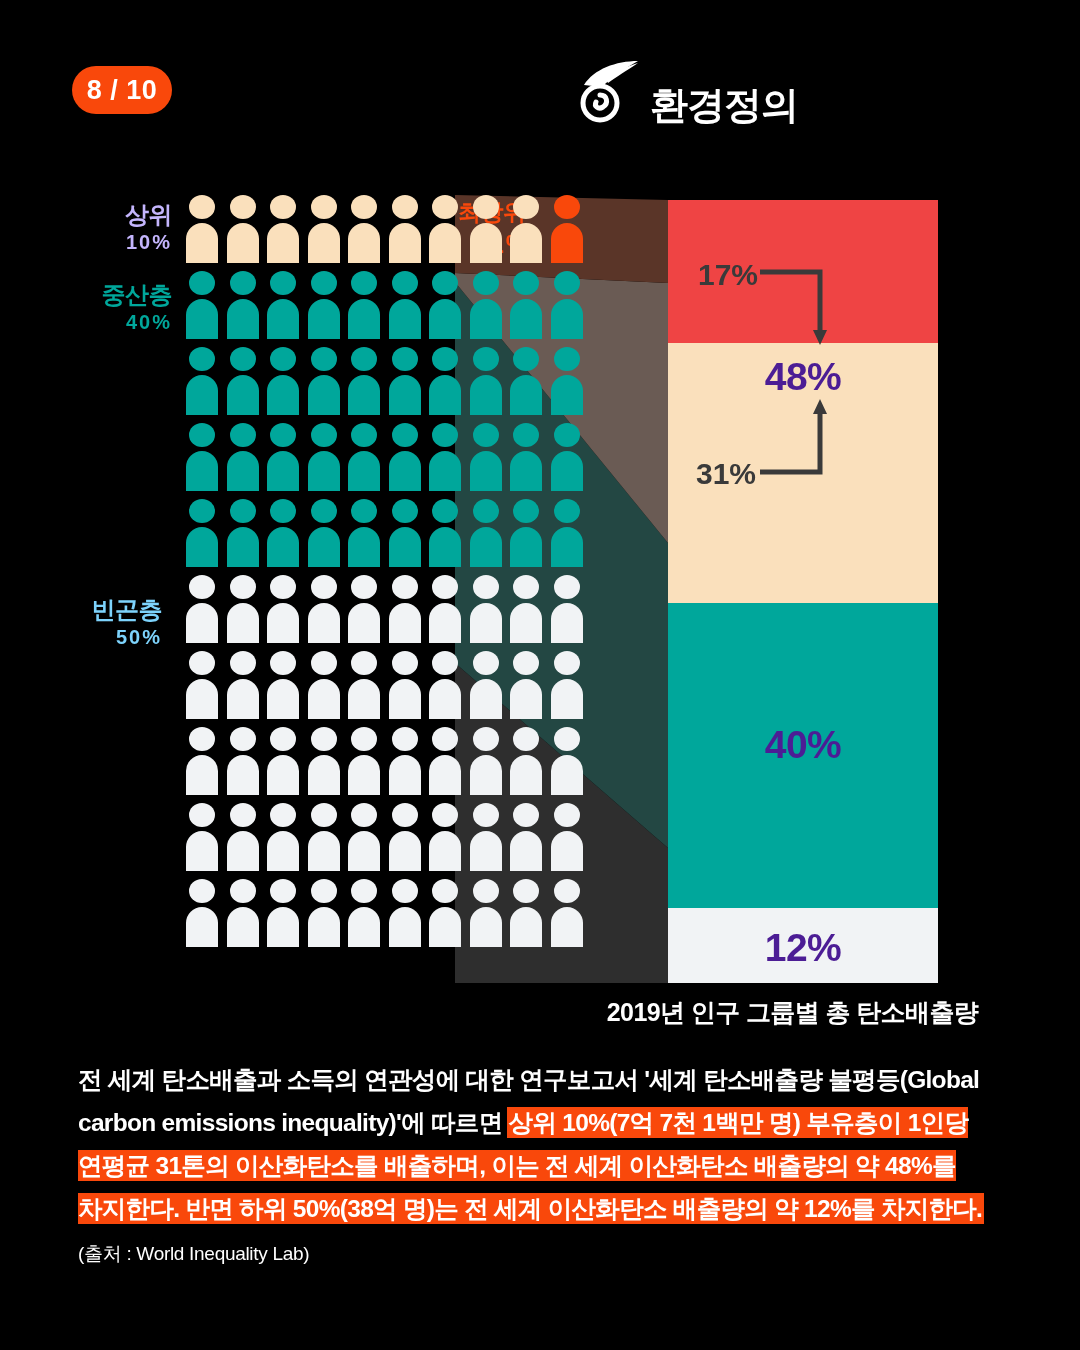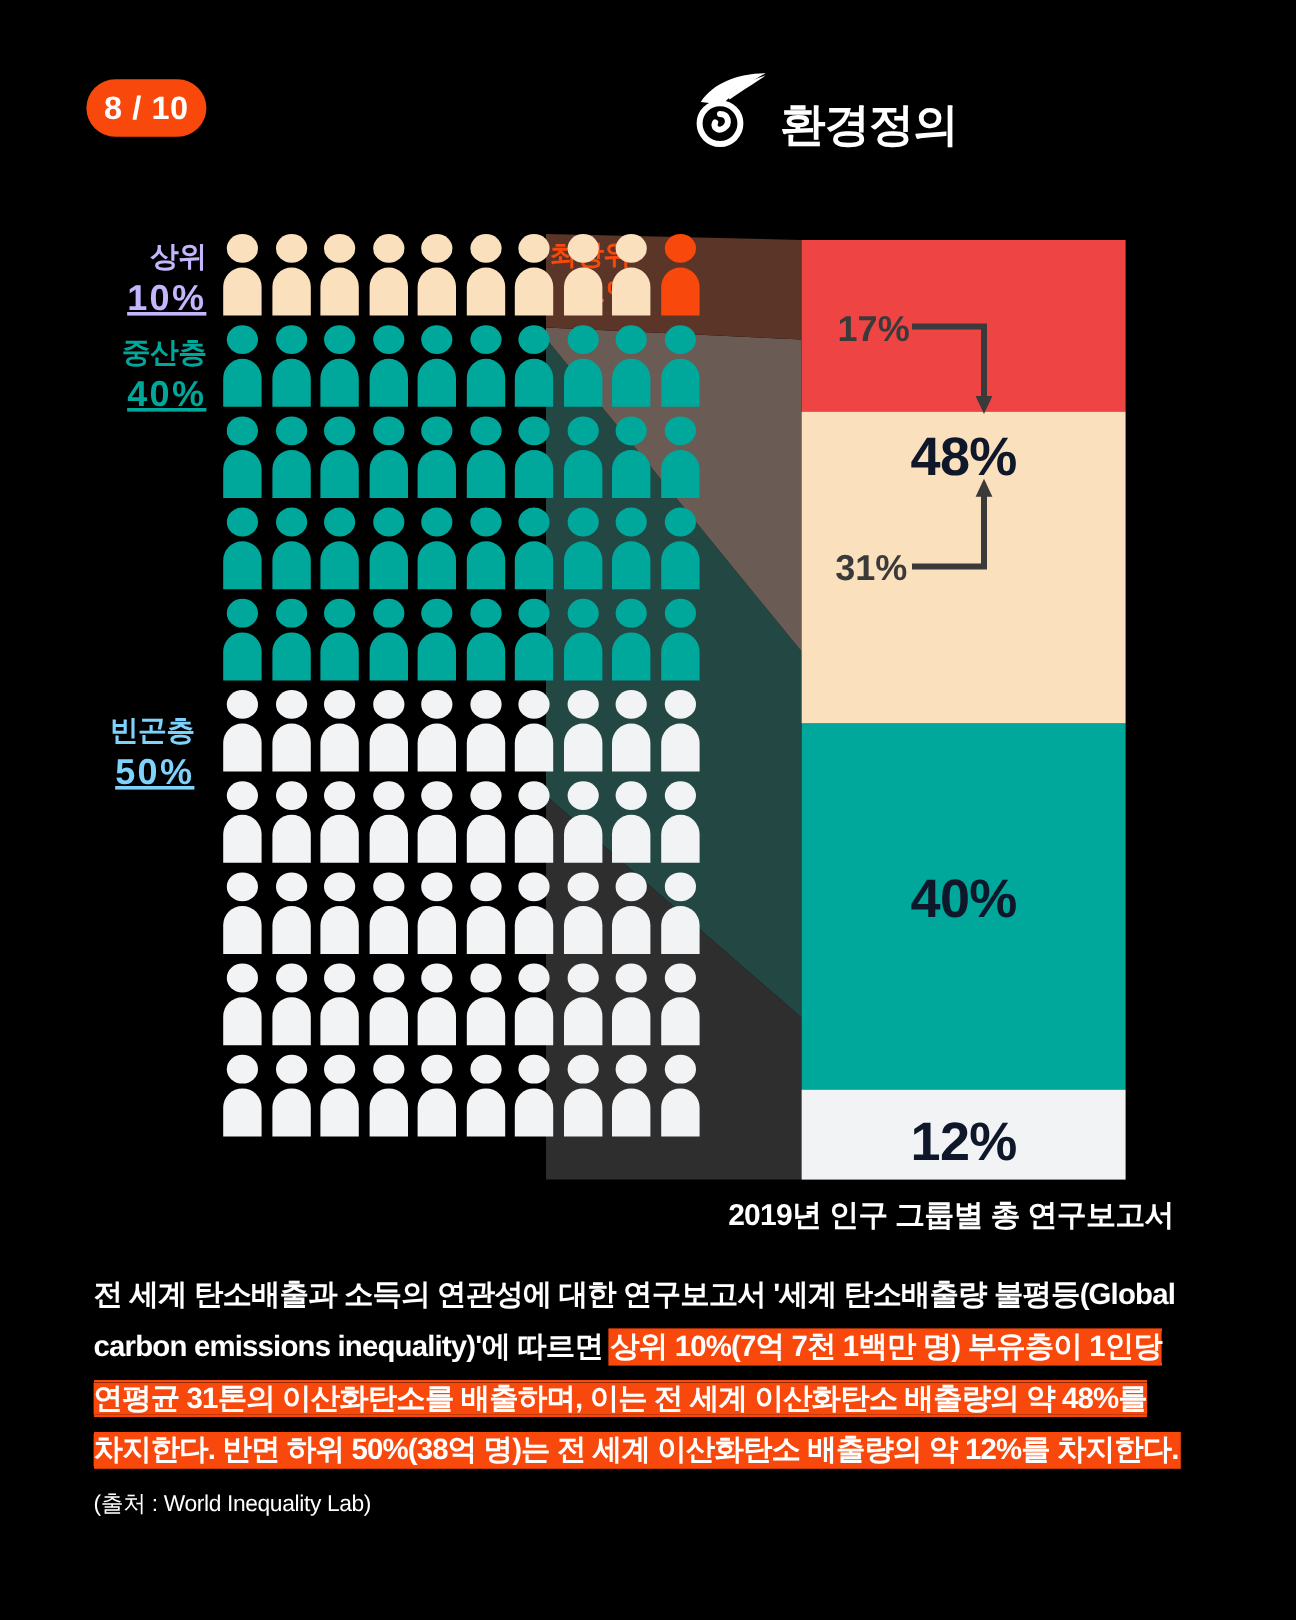--- a/index.html
+++ b/index.html
@@ -121,21 +121,21 @@
 
   
   .grp-label {
     position: absolute;
     text-align: right;
     width: 120px;
     font-weight: bold;
     line-height: 1.25;
   }
   .grp-label .l1 { font-size: 24px; letter-spacing: -0.5px; }
-  .grp-label .l2 { font-size: 30px; letter-spacing: 2px; text-decoration: underline; }
+  .grp-label .l2 { font-size: 20px; letter-spacing: 2px; }
   .lbl-top    { left: 52px; top: 60px;  color: #c4b5fd; }
   .lbl-mid    { left: 52px; top: 140px; color: #00A79B; }
   .lbl-bottom { left: 42px; top: 455px; color: #7dd3fc; }
 
   .lbl-elite {
     position: absolute;
     left: 458px; top: 58px;
     width: 120px;
     color: #F9480B;
     font-weight: bold;
@@ -156,23 +156,23 @@
     display: flex;
     align-items: center;
     justify-content: center;
   }
   .seg-17  { top: 0px;   height: 143px; background: #ef4444; }
   .seg-48  { top: 143px; height: 260px; background: #FAE0BC; }
   .seg-40  { top: 403px; height: 305px; background: #00A79B; }
   .seg-12  { top: 708px; height: 75px;  background: #F1F3F5; }
 
   .big-val {
-    font-size: 45px;
-    font-weight: bold;
-    color: #0f172a;
+    font-size: 39px;
+    font-weight: bold;
+    color: #4c1d95;
     letter-spacing: -0.5px;
   }
   .small-val {
     position: absolute;
     font-size: 30px;
     font-weight: bold;
     color: #3A3A3A;
     letter-spacing: 0px;
   }
   .val-17 { left: 30px; top: 58px; }
@@ -694,18 +694,18 @@
     <svg class="arrows" viewBox="0 0 270 783">
 
       <path d="M92 72 L152 72 L152 132" fill="none" stroke="#3A3A3A" stroke-width="5"></path>
       <polygon points="145,130 159,130 152,145" fill="#3A3A3A"></polygon>
 
       <path d="M92 272 L152 272 L152 212" fill="none" stroke="#3A3A3A" stroke-width="5"></path>
       <polygon points="145,214 159,214 152,199" fill="#3A3A3A"></polygon>
     </svg>
   </div>
 
-  <div class="chart-footer">2019년 인구 그룹별 총 연구보고서</div>
+  <div class="chart-footer">2019년 인구 그룹별 총 탄소배출량</div>
 </div>
 
 <div class="body-text">
   <span>전 세계 탄소배출과 소득의 연관성에 대한 연구보고서 '세계 탄소배출량 불평등(Global carbon emissions inequality)'에 따르면 </span><span class="hl">상위 10%(7억 7천 1백만 명) 부유층이 1인당 연평균 31톤의 이산화탄소를 배출하며, 이는 전 세계 이산화탄소 배출량의 약 48%를 차지한다. 반면 하위 50%(38억 명)는 전 세계 이산화탄소 배출량의 약 12%를 차지한다.</span><span class="src">(출처 : World Inequality Lab)</span>
 </div>
 
 </body></html>

